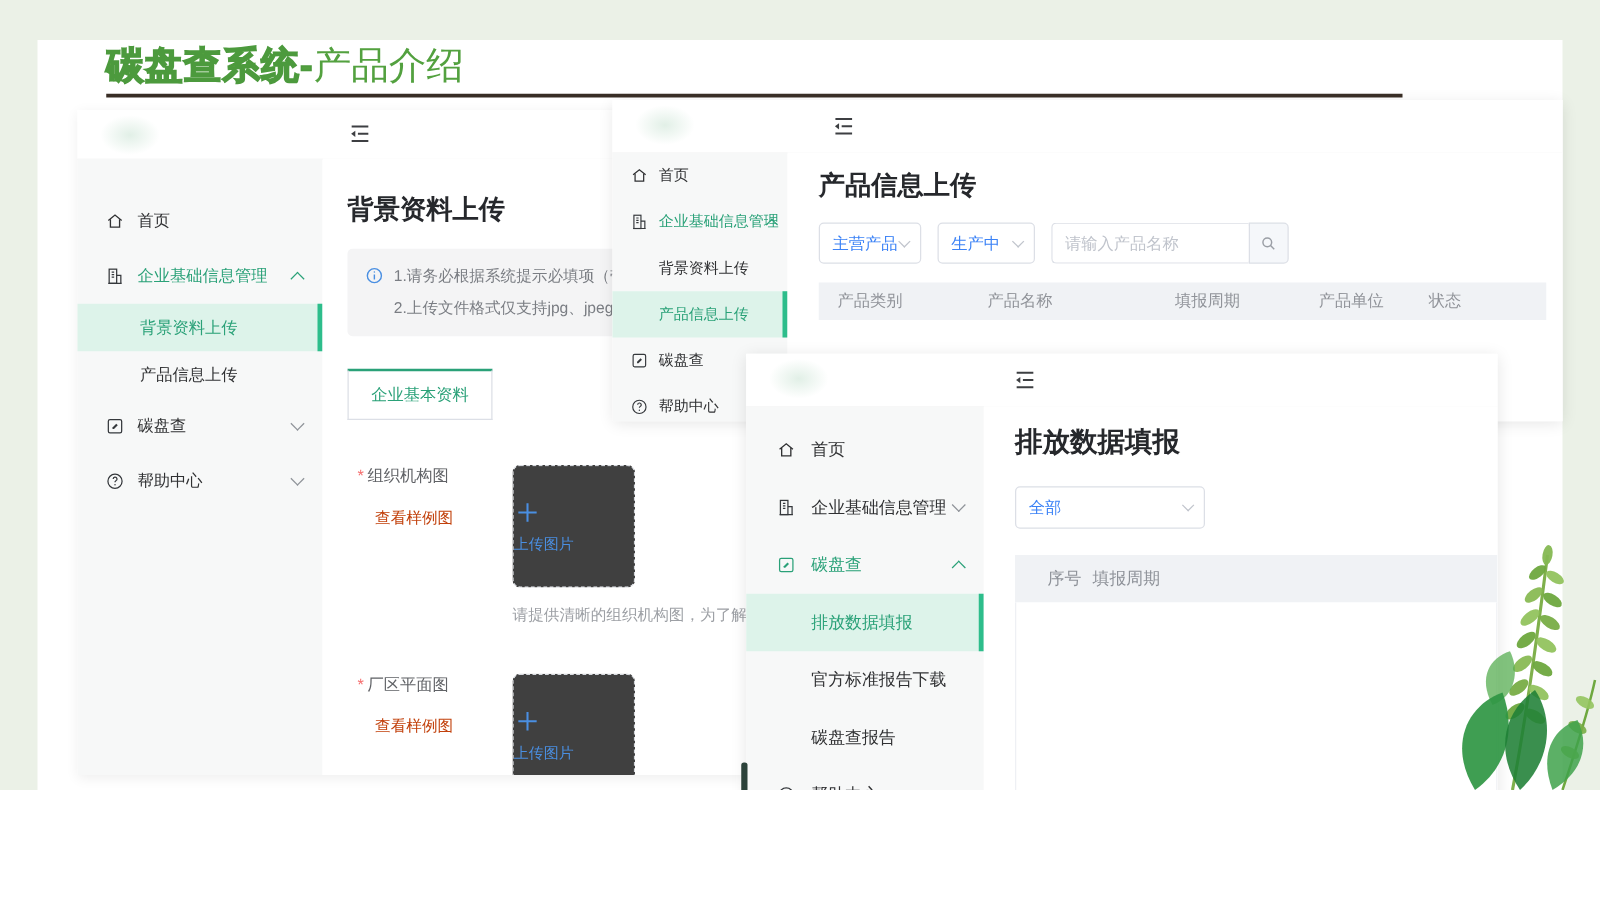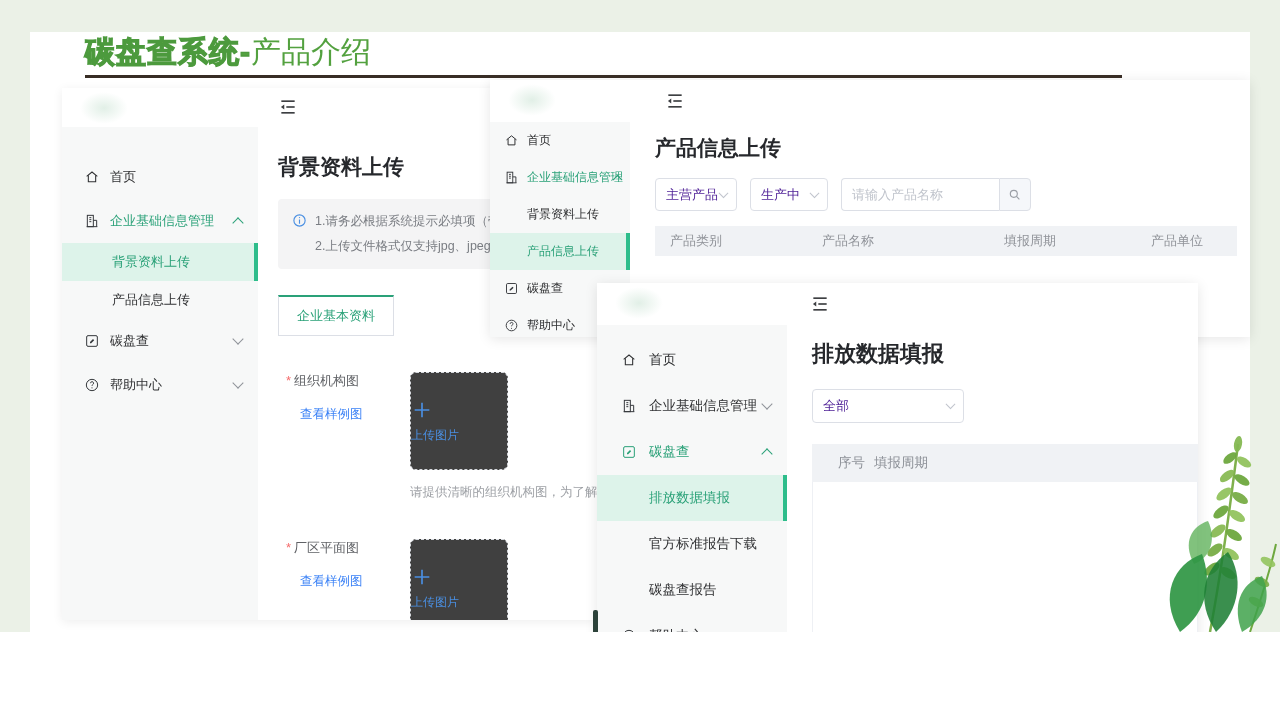--- a/index.html
+++ b/index.html
@@ -50,52 +50,52 @@
   .shot1 .pagetitle{font-size:21px;}
   .notice{display:flex;margin-top:18px;background:#f4f4f5;border-radius:4px;padding:10px 12px;overflow:hidden;}
   .notice .n-ic{flex:0 0 auto;margin:4px 8px 0 2px;}
   .notice .n-lines{font-size:12.5px;color:#7a7d83;line-height:2.0;white-space:nowrap;}
   .tabbox{display:inline-block;margin-top:26px;padding:10px 18px;font-size:13px;color:#2aa178;
     background:#fff;border:1px solid #dcdfe6;border-top:2px solid #2aa178;}
   .formrow{display:flex;margin-top:36px;padding-left:8px;}
   .formrow .labelcol{width:124px;flex:0 0 auto;}
   .flabel{font-size:13px;color:#606266;white-space:nowrap;}
   .flabel .star{color:#f56c6c;margin-right:3px;}
-  .samplelink{margin-top:16px;margin-left:14px;font-size:12.5px;color:#3b82f6;cursor:pointer;white-space:nowrap;}
+  .samplelink{margin-top:16px;margin-left:14px;font-size:12.5px;color:#c2410c;cursor:pointer;white-space:nowrap;}
   .upbox{width:96px;height:96px;border:1px dashed #d6d9de;border-radius:6px;background:#404040;
     display:flex;flex-direction:column;align-items:flex-start;justify-content:center;cursor:pointer;}
   .upbox .uptext{margin-top:6px;font-size:12px;color:#4a8fe2;white-space:nowrap;}
   .hint{margin:14px 0 0 132px;font-size:12.5px;color:#9da0a5;white-space:nowrap;}
   .row2{margin-top:38px;}
 
   
   .shot2{left:490px;top:80px;width:760px;height:257px;}
   .shot2 .fold{left:175px;}
   .shot2 .side{top:42px;width:140px;}
   .shot2 .mi{height:37px;padding-left:14px;font-size:12px;}
   .shot2 .mi .ic{width:15px;height:15px;margin-right:8px;}
   .shot2 .mi.sub{padding-left:37px;}
   .shot2 .chev{right:9px;width:6px;height:6px;}
   .shot2 .mainarea{left:140px;top:42px;}
   .shot2 .inner{padding:12px 0 0 25px;}
   .shot2 .pagetitle{font-size:21px;}
   .filters{display:flex;align-items:center;margin-top:16px;}
   .selbox{position:relative;height:33px;border:1px solid #dcdfe6;border-radius:4px;background:#fff;
-    display:flex;align-items:center;padding-left:10px;font-size:13px;color:#4c1d95;cursor:pointer;box-sizing:border-box;}
+    display:flex;align-items:center;padding-left:10px;font-size:13px;color:#3b82f6;cursor:pointer;box-sizing:border-box;}
   .selbox .schev{position:absolute;right:9px;top:50%;width:6px;height:6px;border-right:1.4px solid #c0c4cc;border-bottom:1.4px solid #c0c4cc;transform:translateY(-75%) rotate(45deg);}
   .sel1{width:82px;margin-right:13px;}
   .sel2{width:78px;margin-right:13px;}
   .searchwrap{display:flex;}
   .searchwrap input{width:158px;height:33px;border:1px solid #dcdfe6;border-right:none;border-radius:4px 0 0 4px;
     padding:0 10px;font-size:13px;color:#606266;outline:none;box-sizing:border-box;font-family:inherit;}
   .searchwrap input::placeholder{color:#c0c4cc;}
   .searchbtn{width:32px;height:33px;background:#f5f7fa;border:1px solid #dcdfe6;border-radius:0 4px 4px 0;
     display:flex;align-items:center;justify-content:center;cursor:pointer;box-sizing:border-box;}
   .thead2{display:flex;align-items:center;margin-top:15px;width:582px;height:30px;background:#f0f2f5;
-    font-size:13px;color:#909399;overflow:hidden;white-space:nowrap;gap:32px;}
+    font-size:13px;color:#909399;overflow:hidden;white-space:nowrap;}
   .thead2 .c{flex:0 0 auto;padding-left:15px;box-sizing:border-box;}
   .c1{width:120px;}.c2{width:150px;}.c3{width:115px;}.c4{width:88px;}.c5{width:95px;}.c6{width:40px;}
 
   
   .shot3{left:597px;top:283px;width:601px;height:389px;}
   .shot3 .fold{left:213px;}
   .shot3 .side{top:42px;width:190px;}
   .shot3 .menu{padding-top:12px;}
   .shot3 .mi{height:46px;padding-left:24px;font-size:13.5px;}
   .shot3 .mi .ic{width:16px;height:16px;margin-right:12px;}

